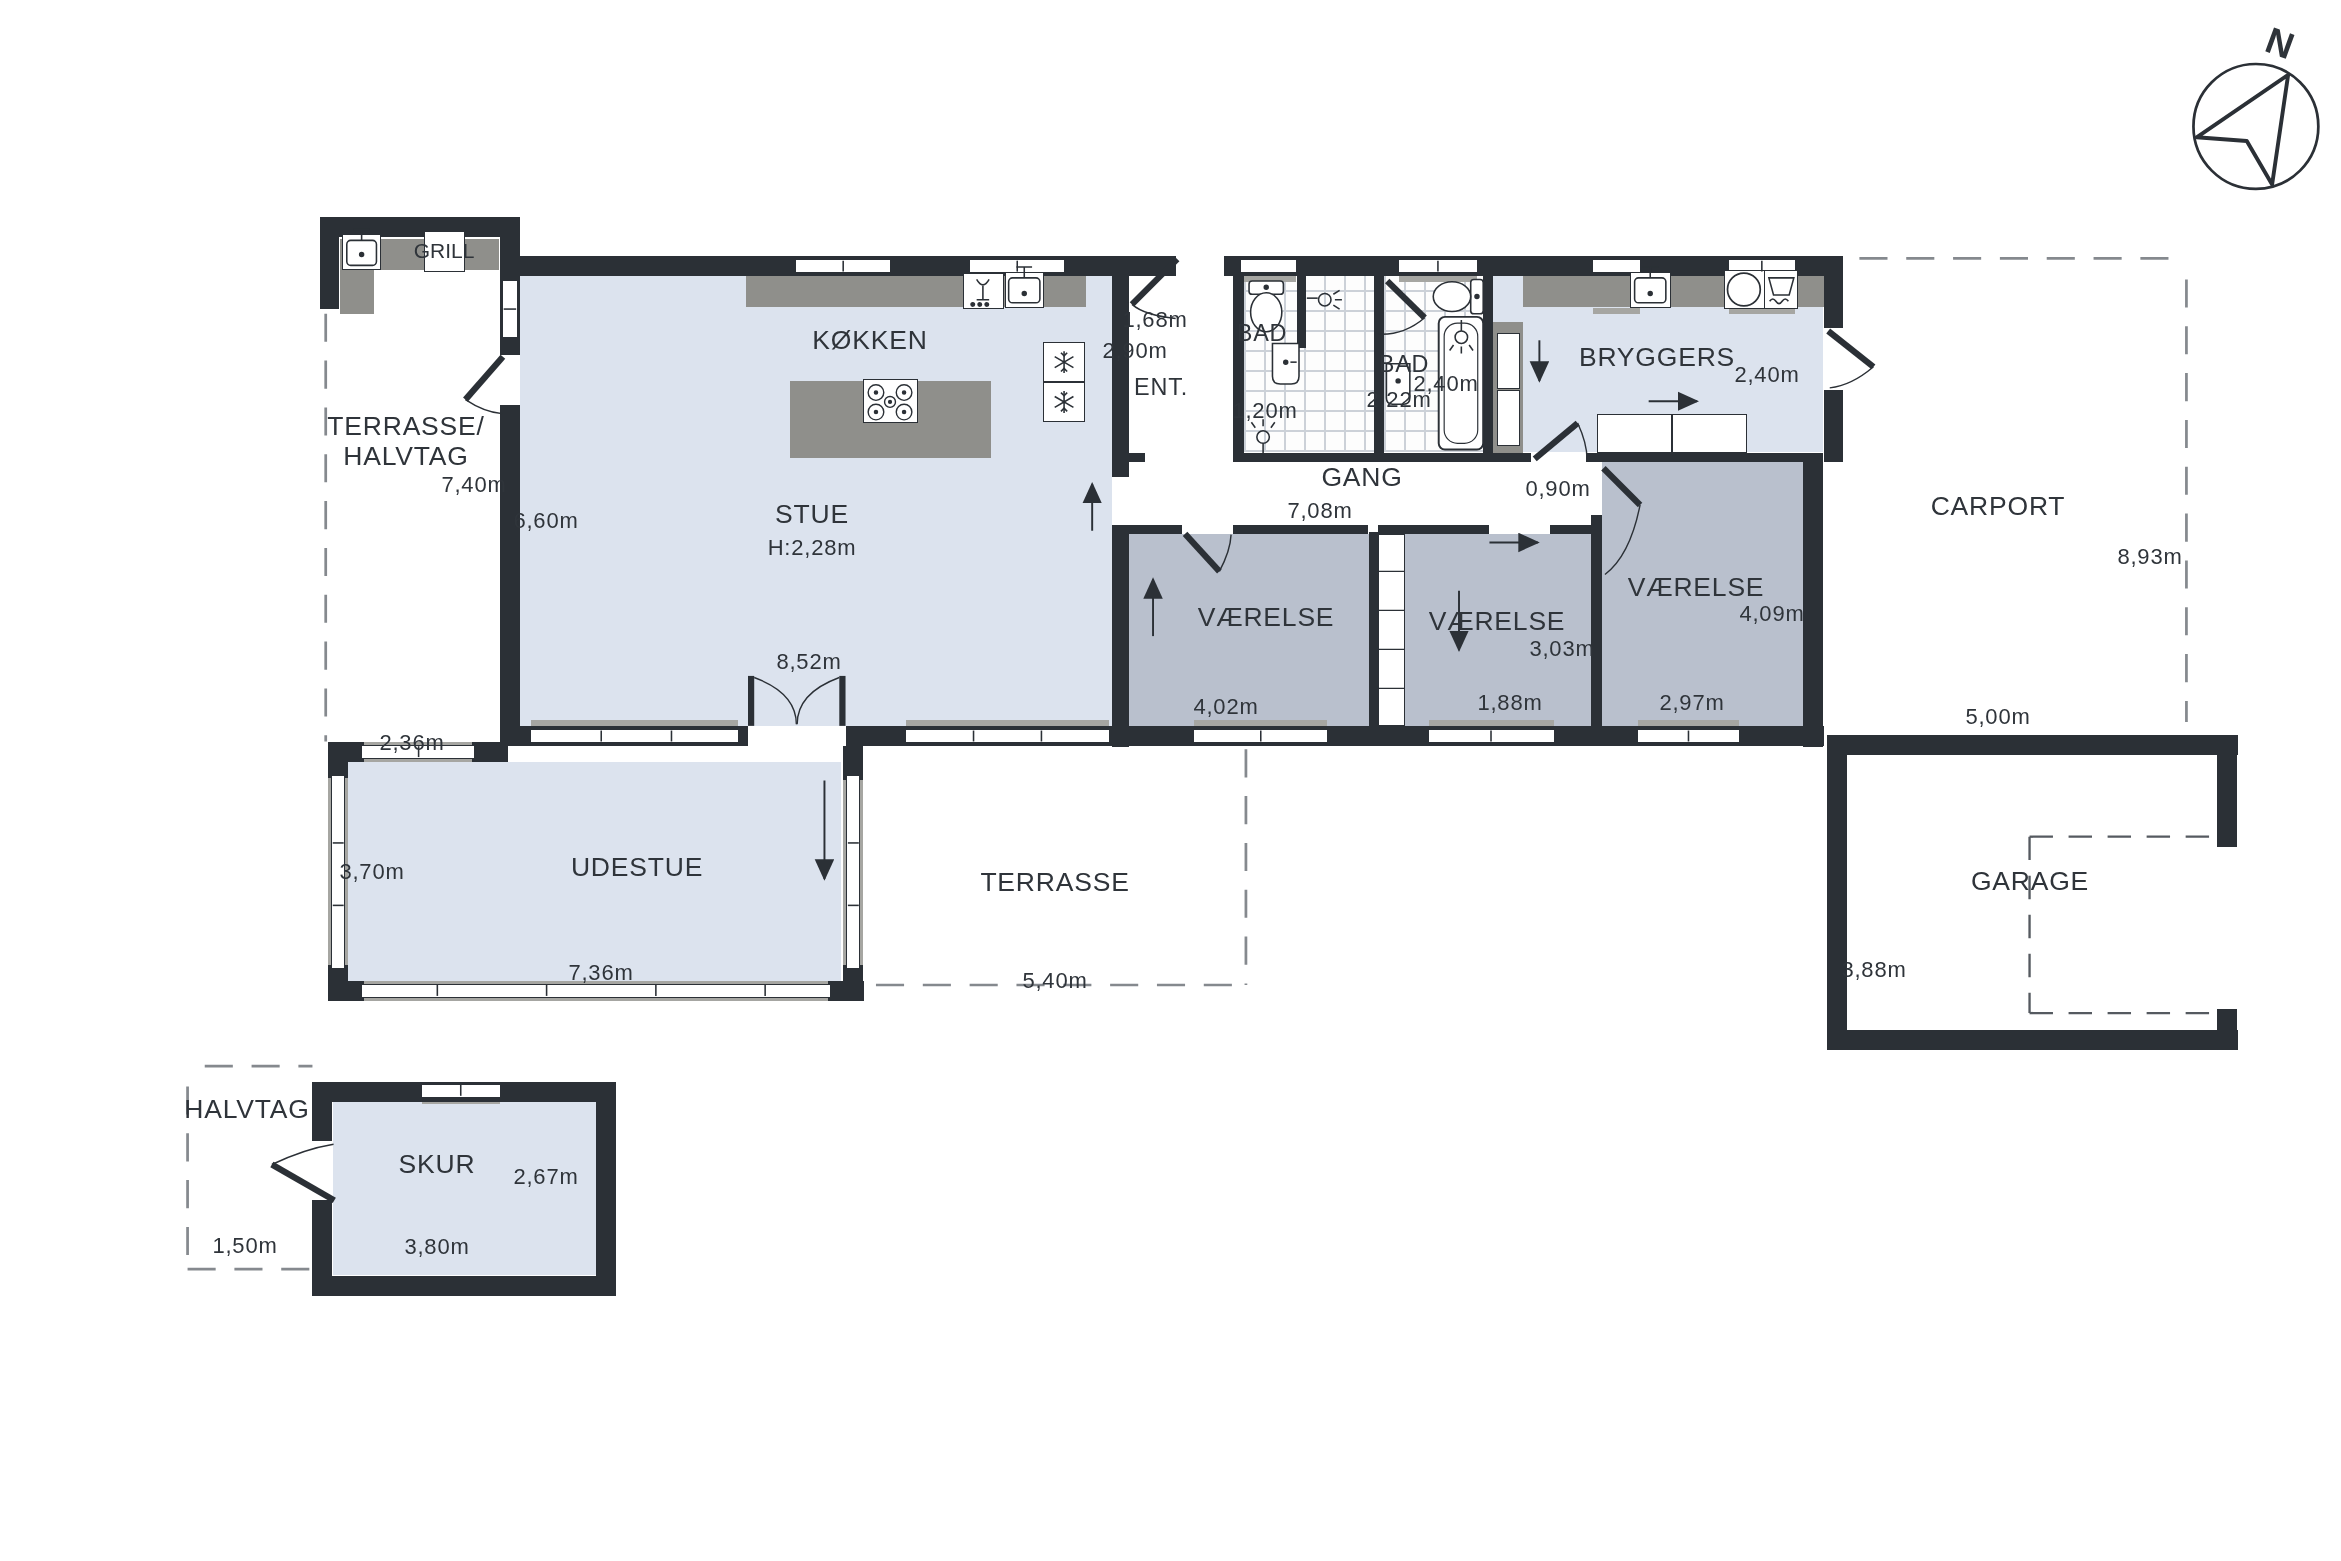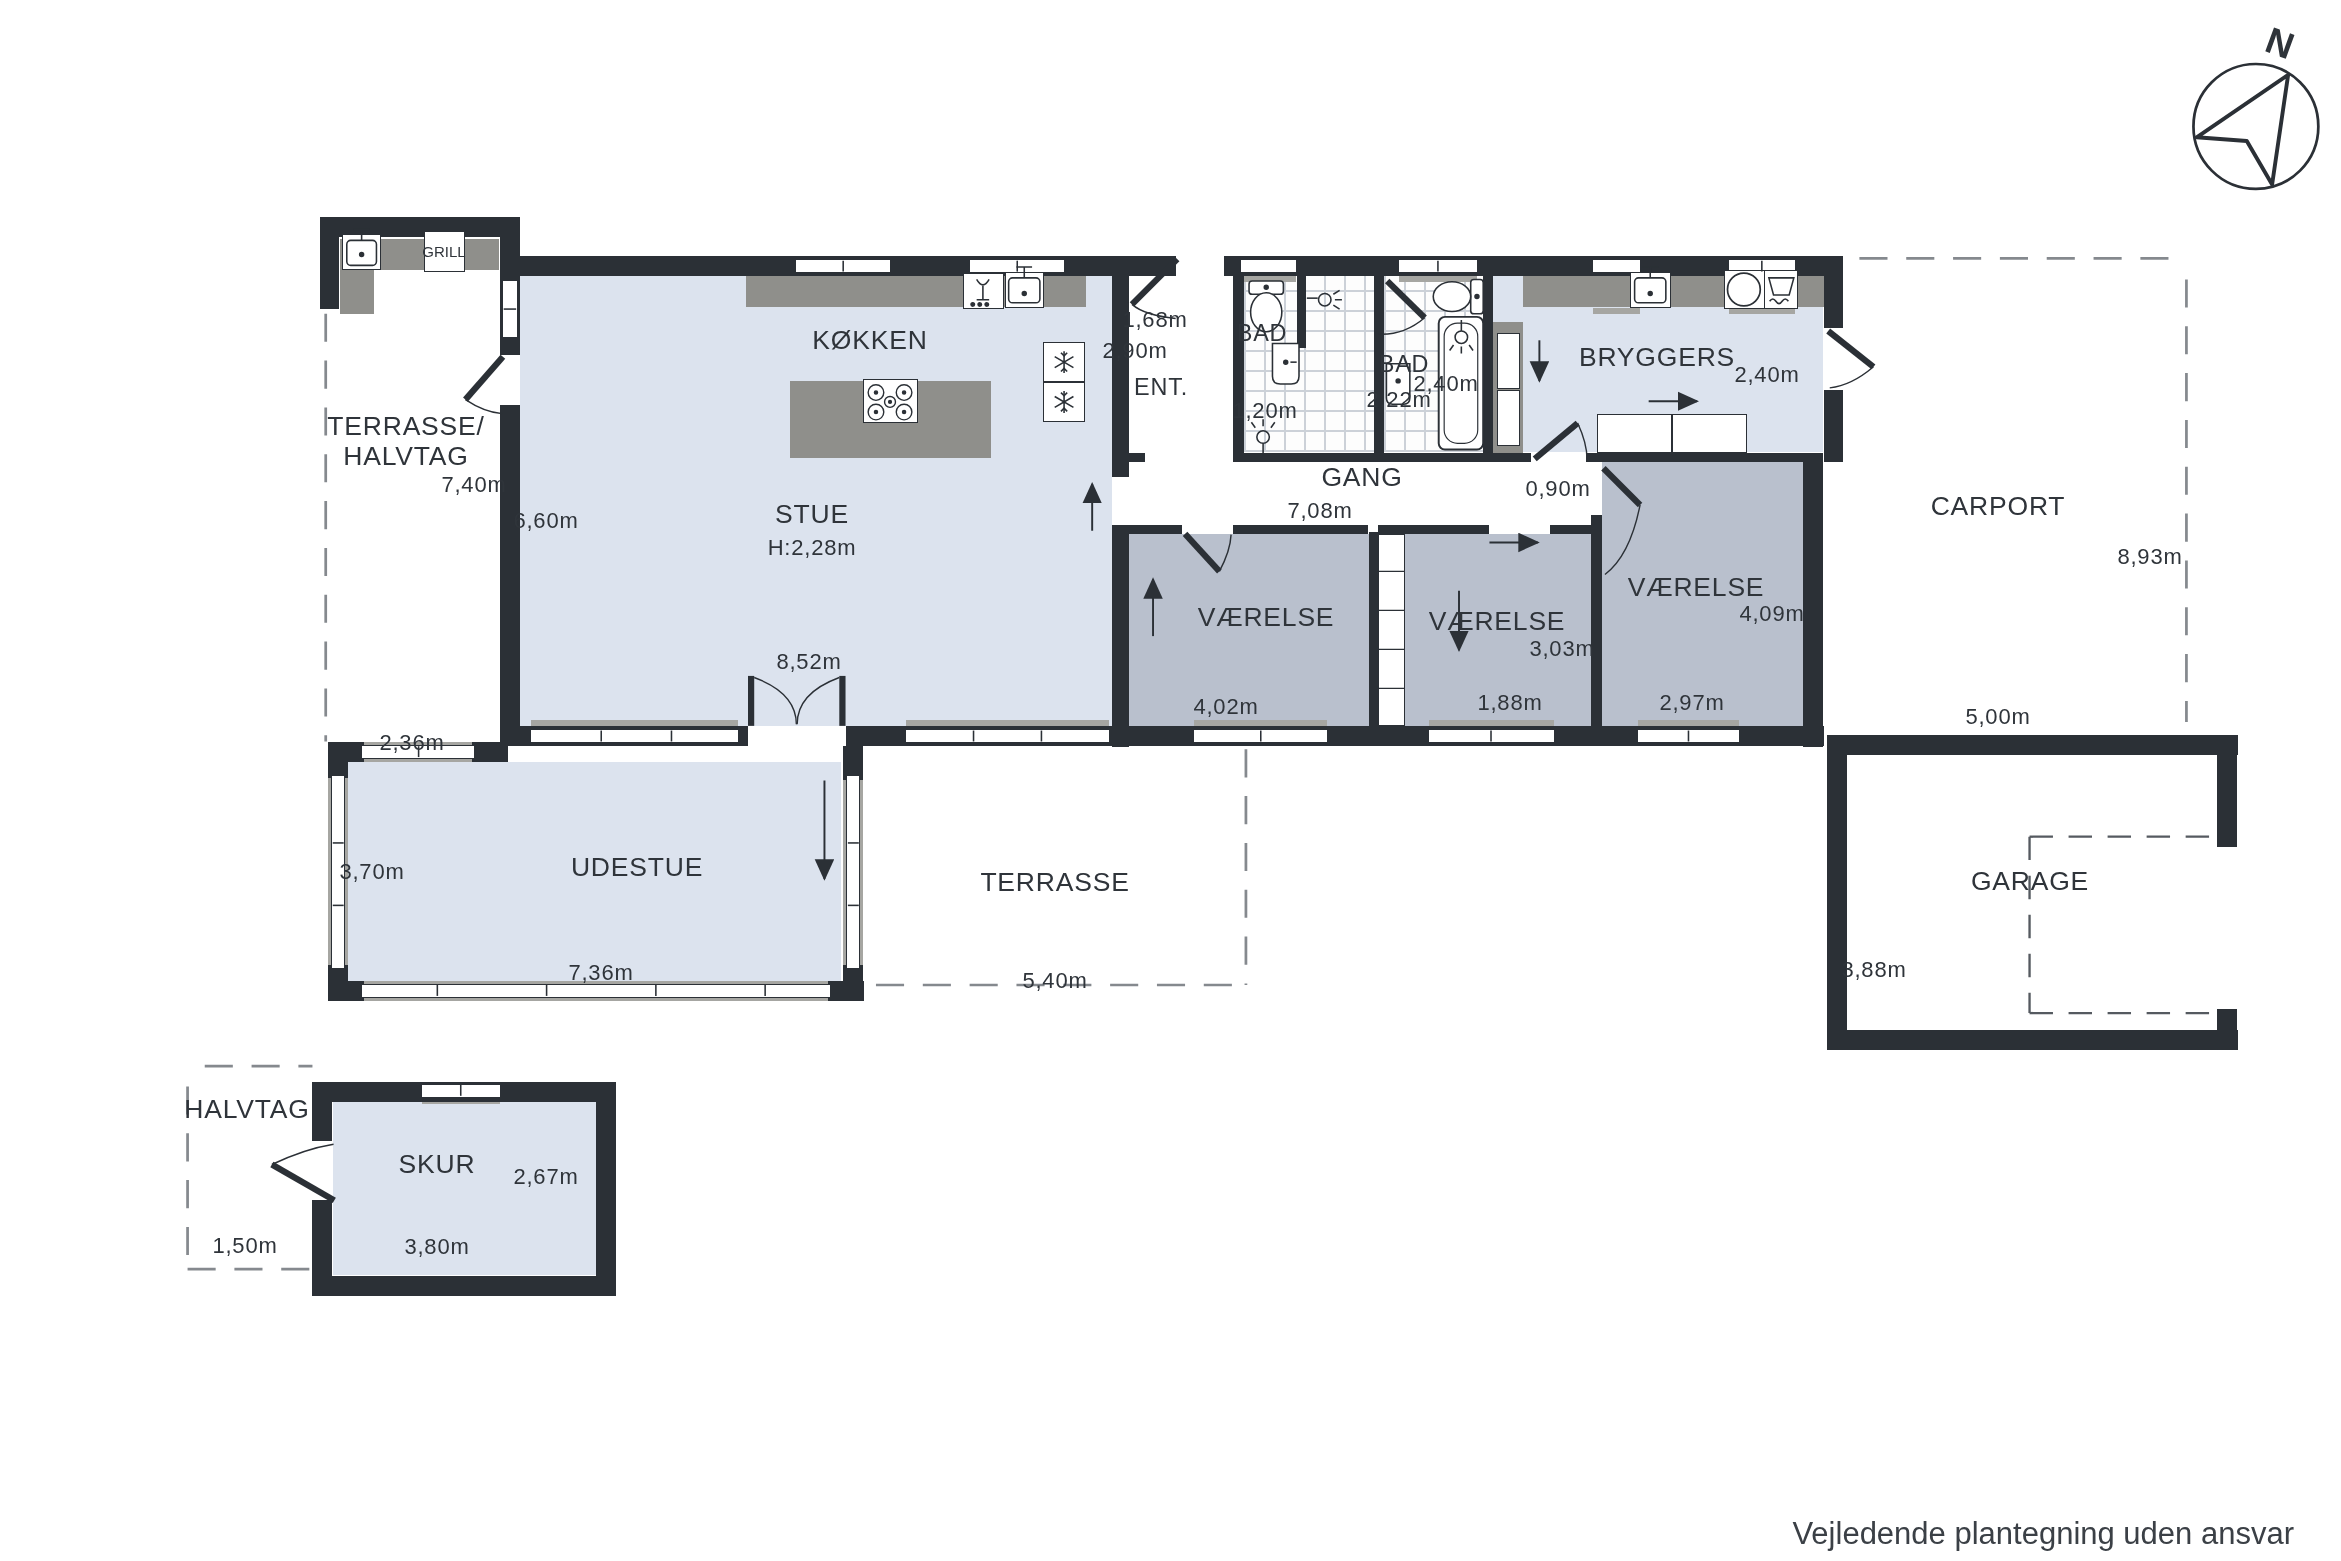--- a/index.html
+++ b/index.html
@@ -17,21 +17,21 @@
   .tiles{background-color:#fdfdfd;
     background-image:repeating-linear-gradient(0deg,#ccd1d8 0 1.6px,transparent 1.6px 20px),
                      repeating-linear-gradient(90deg,#ccd1d8 0 1.6px,transparent 1.6px 20px);}
   .lightblue{background:#dce3ee;}
   .roomgray{background:#b9c0cd;}
   svg.overlay{position:absolute;left:0;top:0;z-index:6;}
   .lbl{position:absolute;z-index:7;white-space:nowrap;transform:translate(-50%,-50%);
        color:#2f343a;letter-spacing:0.8px;}
   .big{font-size:26.5px;}
   .dim{font-size:22px;}
-  .tiny{font-size:15px;letter-spacing:0;}
+  .tiny{font-size:21px;letter-spacing:0;}
   .footer{position:absolute;z-index:7;right:48px;top:1516px;font-size:31px;color:#3b4046;letter-spacing:0;}
   .north{position:absolute;z-index:7;font-size:37px;font-weight:bold;transform:translate(-50%,-50%) rotate(20deg);}
 </style>
 </head>
 <body>
 
 <div class="plan">
 
   <div class="floor lightblue" style="left:520px;top:276px;width:592px;height:450px;"></div>
   <div class="floor" style="left:1129px;top:276px;width:105px;height:176px;background:#fff;"></div>
@@ -414,15 +414,14 @@
 
   <div class="lbl big" style="left:437px;top:1164px;">SKUR</div>
   <div class="lbl dim" style="left:546px;top:1177px;">2,67m</div>
   <div class="lbl dim" style="left:437px;top:1247px;">3,80m</div>
 
   <div class="lbl big" style="left:247px;top:1109px;">HALVTAG</div>
   <div class="lbl dim" style="left:245px;top:1246px;">1,50m</div>
 
   <div class="north lbl" style="left:2280px;top:44px;">N</div>
 
-  <div class="footer">Vejledende plantegning uden ansvar</div>
 </div>
 
 
 </body></html>

